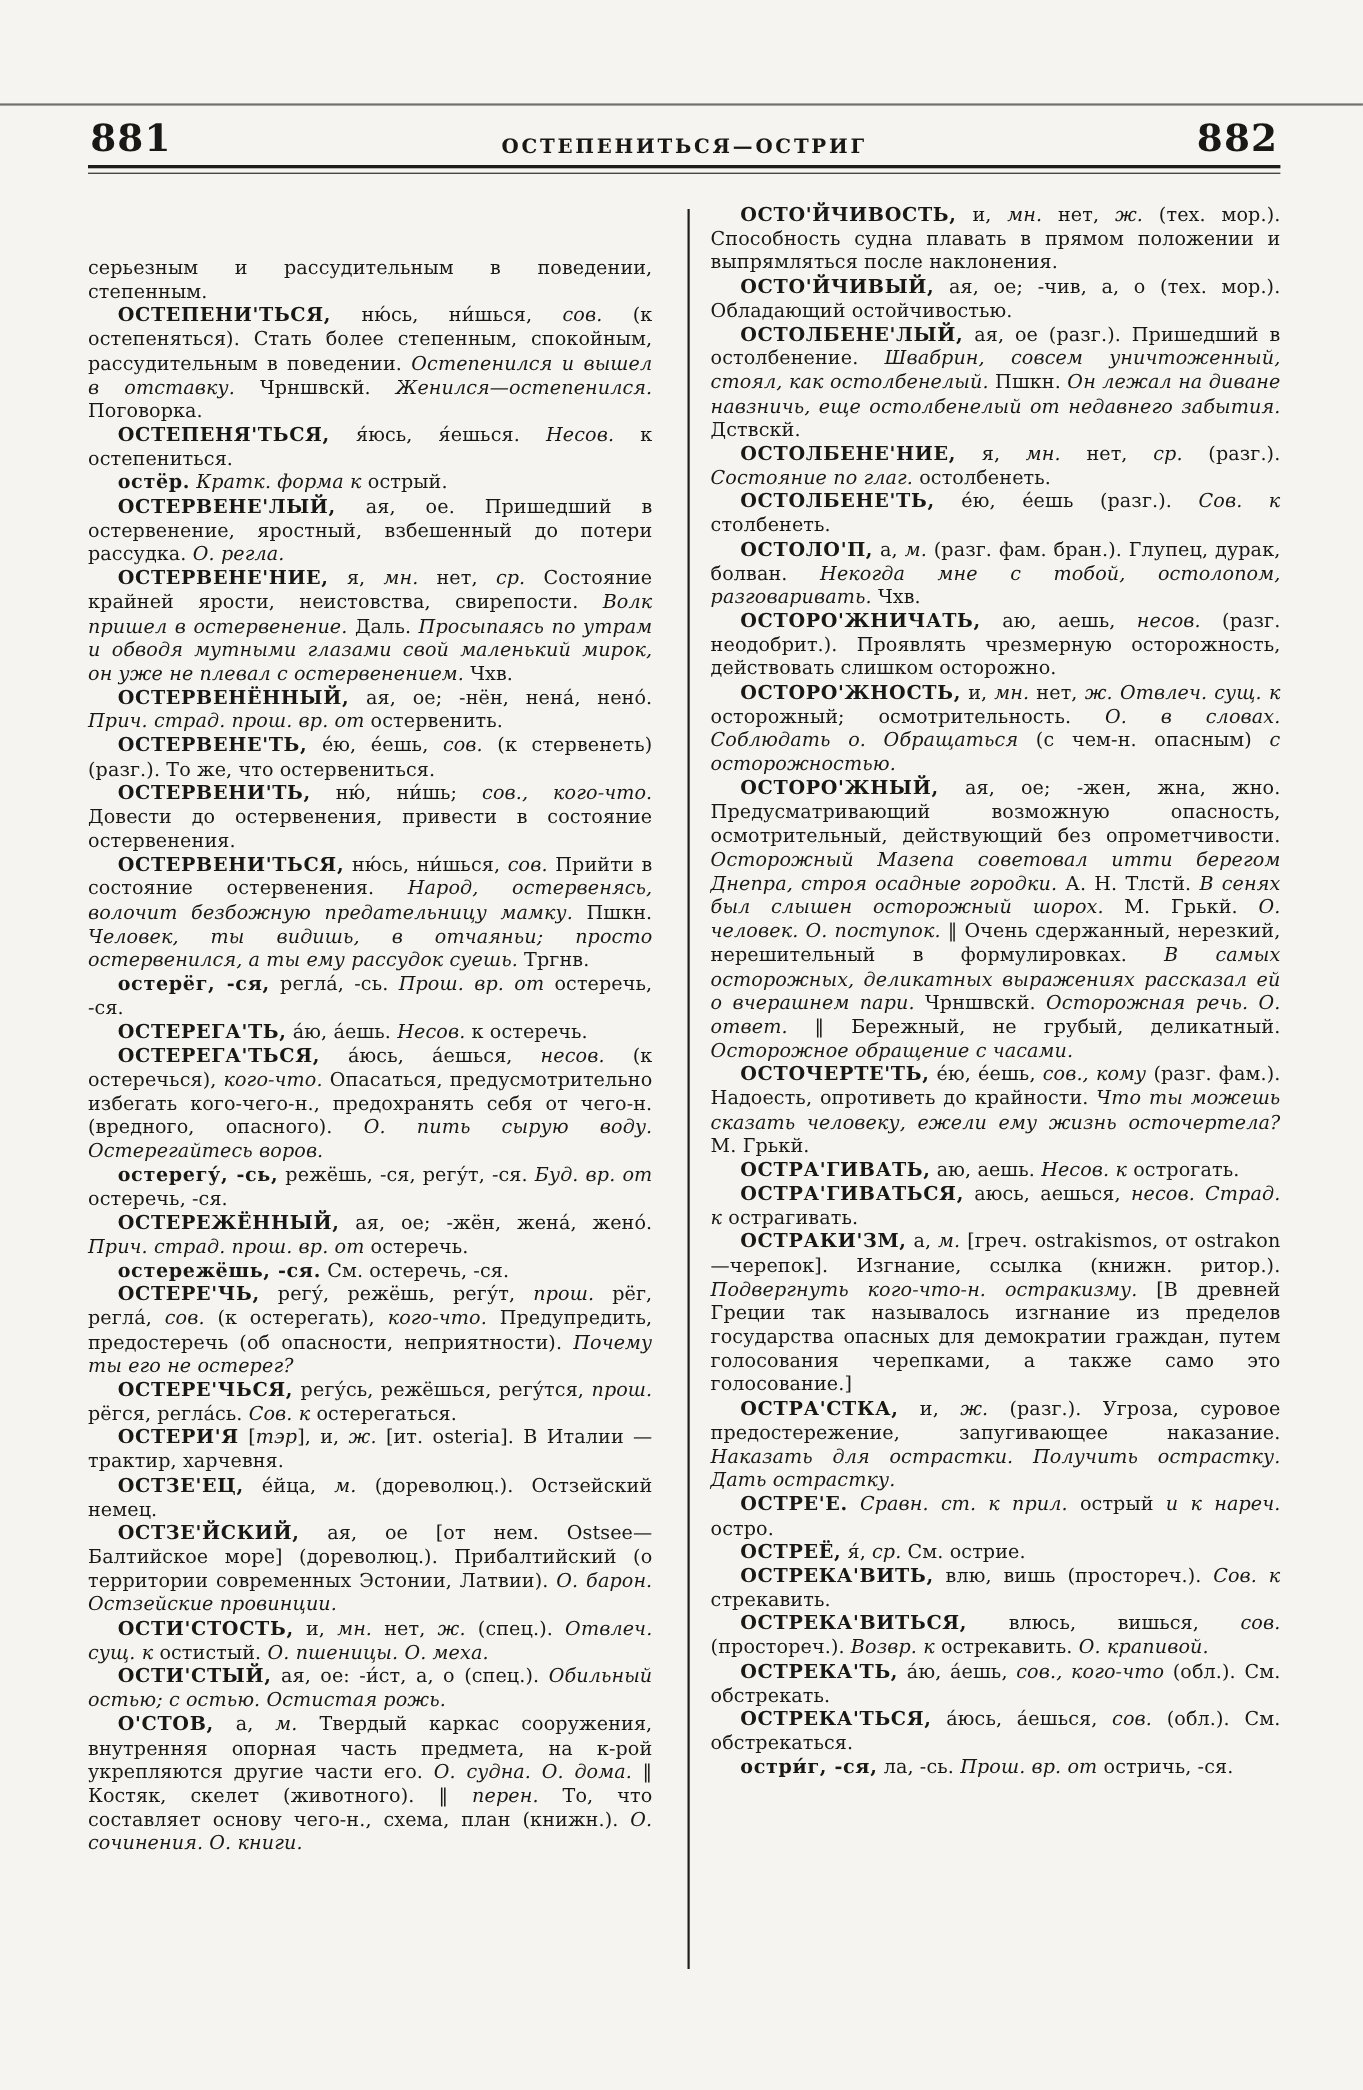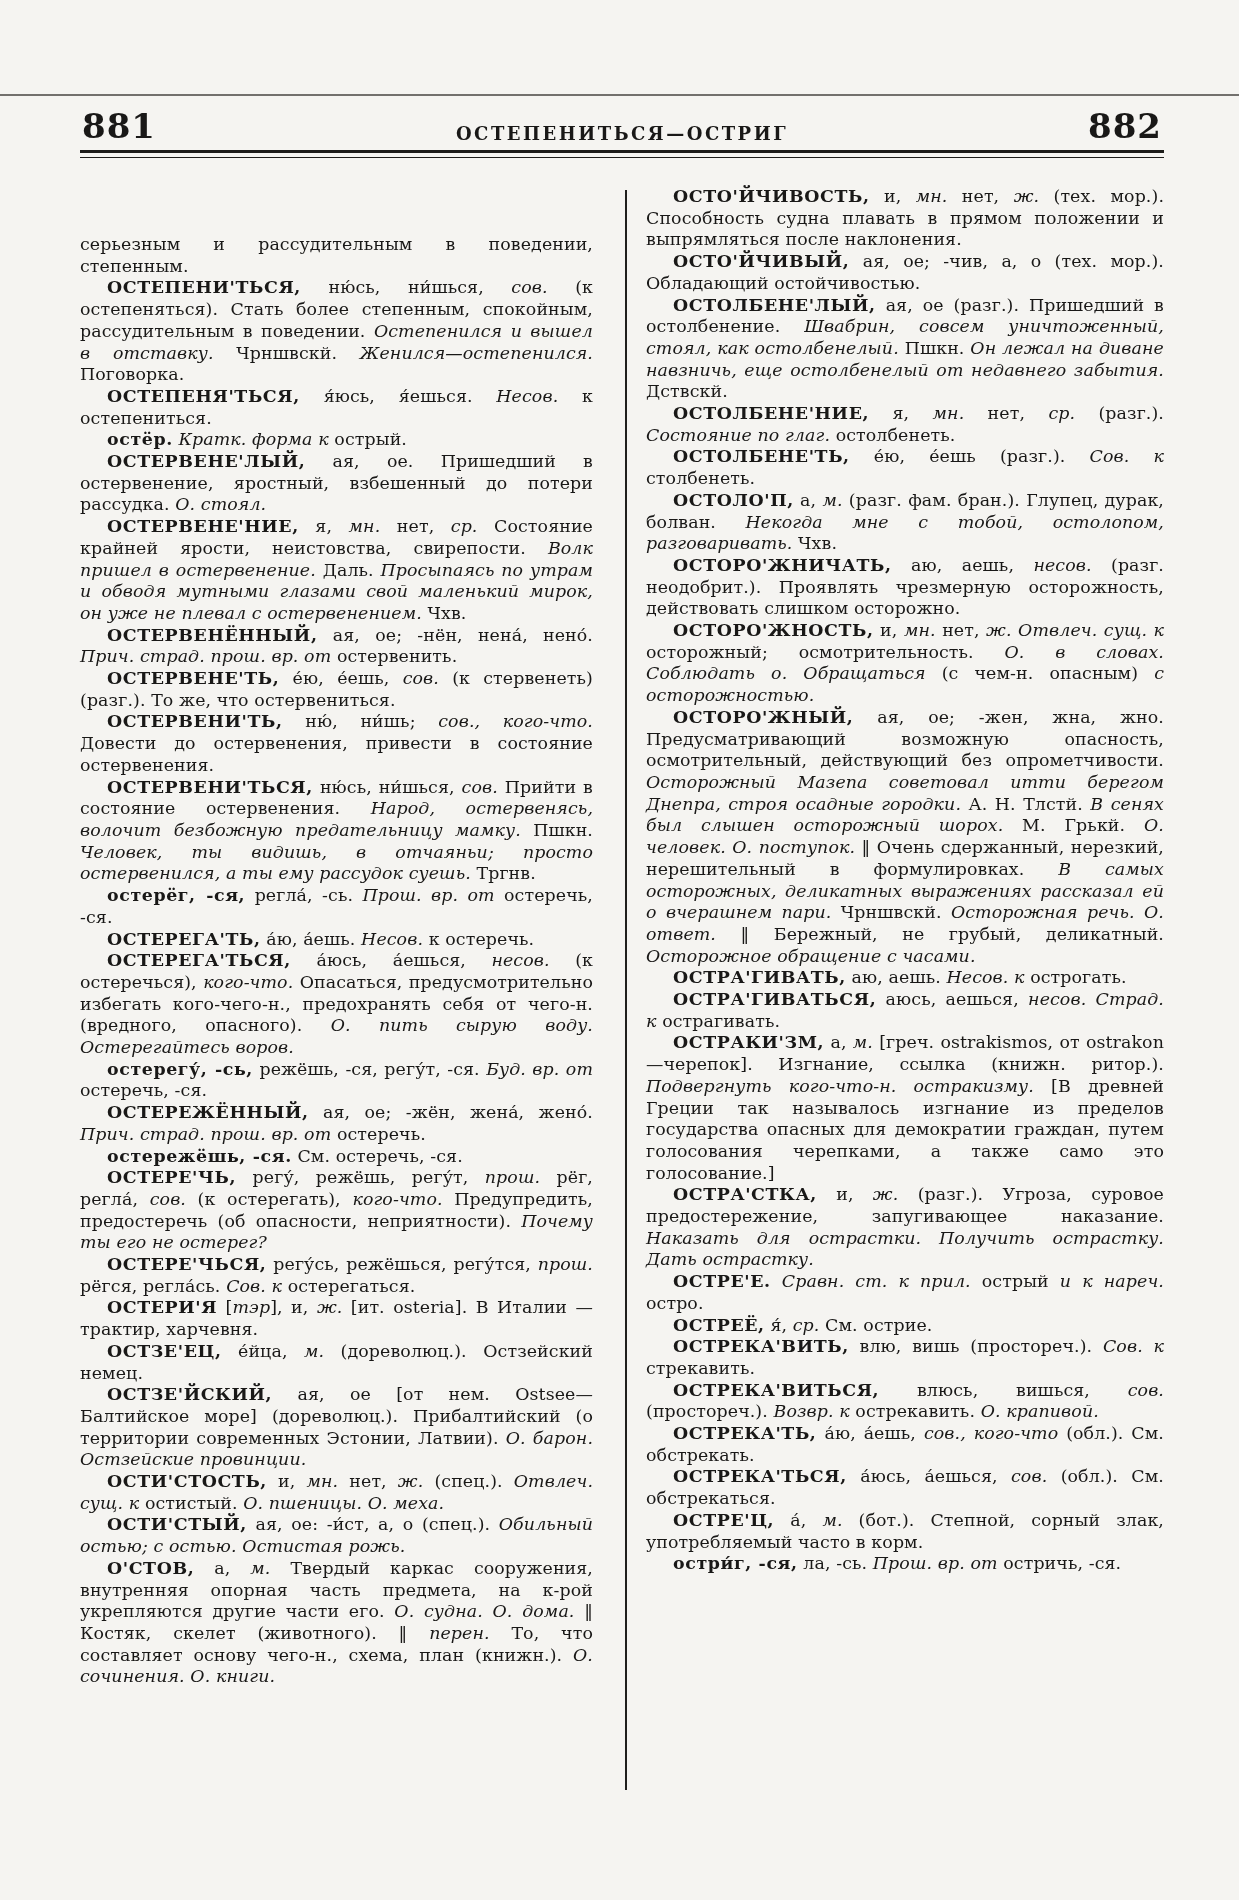--- a/index.html
+++ b/index.html
@@ -67,21 +67,21 @@
   </div>
 
   <div class="header-rule"></div>
   <div class="gutter-rule"></div>
 
   <div class="col col-left">
       <p class="entry cont"><span class="n">серьезным и рассудительным в поведении, степенным.</span></p>
       <p class="entry"><span class="b">ОСТЕПЕНИ'ТЬСЯ,</span><span class="n"> ню́сь, ни́шься, </span><span class="i">сов.</span><span class="n"> (к остепеняться). Стать более степенным, спокойным, рассудительным в поведении. </span><span class="i">Остепенился и вышел в отставку.</span><span class="n"> Чрншвскй. </span><span class="i">Женился—остепенился.</span><span class="n"> Поговорка.</span></p>
       <p class="entry"><span class="b">ОСТЕПЕНЯ'ТЬСЯ,</span><span class="n"> я́юсь, я́ешься. </span><span class="i">Несов.</span><span class="n"> к остепениться.</span></p>
       <p class="entry"><span class="b">остёр.</span><span class="n"> </span><span class="i">Кратк. форма к</span><span class="n"> острый.</span></p>
-      <p class="entry"><span class="b">ОСТЕРВЕНЕ'ЛЫЙ,</span><span class="n"> ая, ое. Пришедший в остервенение, яростный, взбешенный до потери рассудка. </span><span class="i">О. стоял.</span></p>
+      <p class="entry"><span class="b">ОСТЕРВЕНЕ'ЛЫЙ,</span><span class="n"> ая, ое. Пришедший в остервенение, яростный, взбешенный до потери рассудка. </span><span class="i">О. регла.</span></p>
       <p class="entry"><span class="b">ОСТЕРВЕНЕ'НИЕ,</span><span class="n"> я, </span><span class="i">мн.</span><span class="n"> нет, </span><span class="i">ср.</span><span class="n"> Состояние крайней ярости, неистовства, свирепости. </span><span class="i">Волк пришел в остервенение.</span><span class="n"> Даль. </span><span class="i">Просыпаясь по утрам и обводя мутными глазами свой маленький мирок, он уже не плевал с остервенением.</span><span class="n"> Чхв.</span></p>
       <p class="entry"><span class="b">ОСТЕРВЕНЁННЫЙ,</span><span class="n"> ая, ое; -нён, нена́, нено́. </span><span class="i">Прич. страд. прош. вр. от</span><span class="n"> остервенить.</span></p>
       <p class="entry"><span class="b">ОСТЕРВЕНЕ'ТЬ,</span><span class="n"> е́ю, е́ешь, </span><span class="i">сов.</span><span class="n"> (к стервенеть) (разг.). То же, что остервениться.</span></p>
       <p class="entry"><span class="b">ОСТЕРВЕНИ'ТЬ,</span><span class="n"> ню́, ни́шь; </span><span class="i">сов., кого-что.</span><span class="n"> Довести до остервенения, привести в состояние остервенения.</span></p>
       <p class="entry"><span class="b">ОСТЕРВЕНИ'ТЬСЯ,</span><span class="n"> ню́сь, ни́шься, </span><span class="i">сов.</span><span class="n"> Прийти в состояние остервенения. </span><span class="i">Народ, остервенясь, волочит безбожную предательницу мамку.</span><span class="n"> Пшкн. </span><span class="i">Человек, ты видишь, в отчаяньи; просто остервенился, а ты ему рассудок суешь.</span><span class="n"> Тргнв.</span></p>
       <p class="entry"><span class="b">остерёг, -ся,</span><span class="n"> регла́, -сь. </span><span class="i">Прош. вр. от</span><span class="n"> остеречь, -ся.</span></p>
       <p class="entry"><span class="b">ОСТЕРЕГА'ТЬ,</span><span class="n"> а́ю, а́ешь. </span><span class="i">Несов.</span><span class="n"> к остеречь.</span></p>
       <p class="entry"><span class="b">ОСТЕРЕГА'ТЬСЯ,</span><span class="n"> а́юсь, а́ешься, </span><span class="i">несов.</span><span class="n"> (к остеречься), </span><span class="i">кого-что.</span><span class="n"> Опасаться, предусмотрительно избегать кого-чего-н., предохранять себя от чего-н. (вредного, опасного). </span><span class="i">О. пить сырую воду. Остерегайтесь воров.</span></p>
       <p class="entry"><span class="b">остерегу́, -сь,</span><span class="n"> режёшь, -ся, регу́т, -ся. </span><span class="i">Буд. вр. от</span><span class="n"> остеречь, -ся.</span></p>
       <p class="entry"><span class="b">ОСТЕРЕЖЁННЫЙ,</span><span class="n"> ая, ое; -жён, жена́, жено́. </span><span class="i">Прич. страд. прош. вр. от</span><span class="n"> остеречь.</span></p>
@@ -98,26 +98,26 @@
   <div class="col col-right">
       <p class="entry"><span class="b">ОСТО'ЙЧИВОСТЬ,</span><span class="n"> и, </span><span class="i">мн.</span><span class="n"> нет, </span><span class="i">ж.</span><span class="n"> (тех. мор.). Способность судна плавать в прямом положении и выпрямляться после наклонения.</span></p>
       <p class="entry"><span class="b">ОСТО'ЙЧИВЫЙ,</span><span class="n"> ая, ое; -чив, а, о (тех. мор.). Обладающий остойчивостью.</span></p>
       <p class="entry"><span class="b">ОСТОЛБЕНЕ'ЛЫЙ,</span><span class="n"> ая, ое (разг.). Пришедший в остолбенение. </span><span class="i">Швабрин, совсем уничтоженный, стоял, как остолбенелый.</span><span class="n"> Пшкн. </span><span class="i">Он лежал на диване навзничь, еще остолбенелый от недавнего забытия.</span><span class="n"> Дствскй.</span></p>
       <p class="entry"><span class="b">ОСТОЛБЕНЕ'НИЕ,</span><span class="n"> я, </span><span class="i">мн.</span><span class="n"> нет, </span><span class="i">ср.</span><span class="n"> (разг.). </span><span class="i">Состояние по глаг.</span><span class="n"> остолбенеть.</span></p>
       <p class="entry"><span class="b">ОСТОЛБЕНЕ'ТЬ,</span><span class="n"> е́ю, е́ешь (разг.). </span><span class="i">Сов. к</span><span class="n"> столбенеть.</span></p>
       <p class="entry"><span class="b">ОСТОЛО'П,</span><span class="n"> а, </span><span class="i">м.</span><span class="n"> (разг. фам. бран.). Глупец, дурак, болван. </span><span class="i">Некогда мне с тобой, остолопом, разговаривать.</span><span class="n"> Чхв.</span></p>
       <p class="entry"><span class="b">ОСТОРО'ЖНИЧАТЬ,</span><span class="n"> аю, аешь, </span><span class="i">несов.</span><span class="n"> (разг. неодобрит.). Проявлять чрезмерную осторожность, действовать слишком осторожно.</span></p>
       <p class="entry"><span class="b">ОСТОРО'ЖНОСТЬ,</span><span class="n"> и, </span><span class="i">мн.</span><span class="n"> нет, </span><span class="i">ж. Отвлеч. сущ. к</span><span class="n"> осторожный; осмотрительность. </span><span class="i">О. в словах. Соблюдать о. Обращаться</span><span class="n"> (с чем-н. опасным) </span><span class="i">с осторожностью.</span></p>
       <p class="entry"><span class="b">ОСТОРО'ЖНЫЙ,</span><span class="n"> ая, ое; -жен, жна, жно. Предусматривающий возможную опасность, осмотрительный, действующий без опрометчивости. </span><span class="i">Осторожный Мазепа советовал итти берегом Днепра, строя осадные городки.</span><span class="n"> А. Н. Тлстй. </span><span class="i">В сенях был слышен осторожный шорох.</span><span class="n"> М. Грькй. </span><span class="i">О. человек. О. поступок.</span><span class="n"> ‖ Очень сдержанный, нерезкий, нерешительный в формулировках. </span><span class="i">В самых осторожных, деликатных выражениях рассказал ей о вчерашнем пари.</span><span class="n"> Чрншвскй. </span><span class="i">Осторожная речь. О. ответ.</span><span class="n"> ‖ Бережный, не грубый, деликатный. </span><span class="i">Осторожное обращение с часами.</span></p>
+      <p class="entry"><span class="b">ОСТОЧЕРТЕ'ТЬ,</span><span class="n"> е́ю, е́ешь, </span><span class="i">сов., кому</span><span class="n"> (разг. фам.). Надоесть, опротиветь до крайности. </span><span class="i">Что ты можешь сказать человеку, ежели ему жизнь осточертела?</span><span class="n"> М. Грькй.</span></p>
       <p class="entry"><span class="b">ОСТРА'ГИВАТЬ,</span><span class="n"> аю, аешь. </span><span class="i">Несов. к</span><span class="n"> острогать.</span></p>
       <p class="entry"><span class="b">ОСТРА'ГИВАТЬСЯ,</span><span class="n"> аюсь, аешься, </span><span class="i">несов. Страд. к</span><span class="n"> острагивать.</span></p>
       <p class="entry"><span class="b">ОСТРАКИ'ЗМ,</span><span class="n"> а, </span><span class="i">м.</span><span class="n"> [греч. ostrakismos, от ostrakon—черепок]. Изгнание, ссылка (книжн. ритор.). </span><span class="i">Подвергнуть кого-что-н. остракизму.</span><span class="n"> [В древней Греции так называлось изгнание из пределов государства опасных для демократии граждан, путем голосования черепками, а также само это голосование.]</span></p>
       <p class="entry"><span class="b">ОСТРА'СТКА,</span><span class="n"> и, </span><span class="i">ж.</span><span class="n"> (разг.). Угроза, суровое предостережение, запугивающее наказание. </span><span class="i">Наказать для острастки. Получить острастку. Дать острастку.</span></p>
       <p class="entry"><span class="b">ОСТРЕ'Е.</span><span class="n"> </span><span class="i">Сравн. ст. к прил.</span><span class="n"> острый </span><span class="i">и к нареч.</span><span class="n"> остро.</span></p>
       <p class="entry"><span class="b">ОСТРЕЁ,</span><span class="n"> я́, </span><span class="i">ср.</span><span class="n"> См. острие.</span></p>
       <p class="entry"><span class="b">ОСТРЕКА'ВИТЬ,</span><span class="n"> влю, вишь (простореч.). </span><span class="i">Сов. к</span><span class="n"> стрекавить.</span></p>
       <p class="entry"><span class="b">ОСТРЕКА'ВИТЬСЯ,</span><span class="n"> влюсь, вишься, </span><span class="i">сов.</span><span class="n"> (простореч.). </span><span class="i">Возвр. к</span><span class="n"> острекавить. </span><span class="i">О. крапивой.</span></p>
       <p class="entry"><span class="b">ОСТРЕКА'ТЬ,</span><span class="n"> а́ю, а́ешь, </span><span class="i">сов., кого-что</span><span class="n"> (обл.). См. обстрекать.</span></p>
       <p class="entry"><span class="b">ОСТРЕКА'ТЬСЯ,</span><span class="n"> а́юсь, а́ешься, </span><span class="i">сов.</span><span class="n"> (обл.). См. обстрекаться.</span></p>
-      <p class="entry"><span class="b">ОСТРЕ'Ц,</span><span class="n"> а́, </span><span class="i">м.</span><span class="n"> (бот.). Степной, сорный злак, употребляемый часто в корм.</span></p>
       <p class="entry"><span class="b">остри́г, -ся,</span><span class="n"> ла, -сь. </span><span class="i">Прош. вр. от</span><span class="n"> остричь, -ся.</span></p>
     </div>
 </div>
 
 </body></html>

